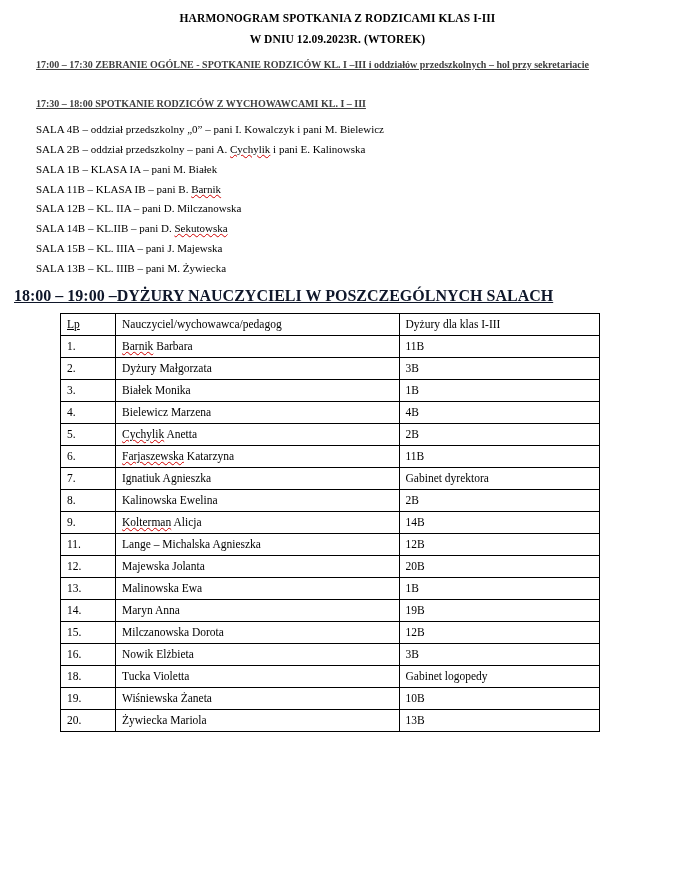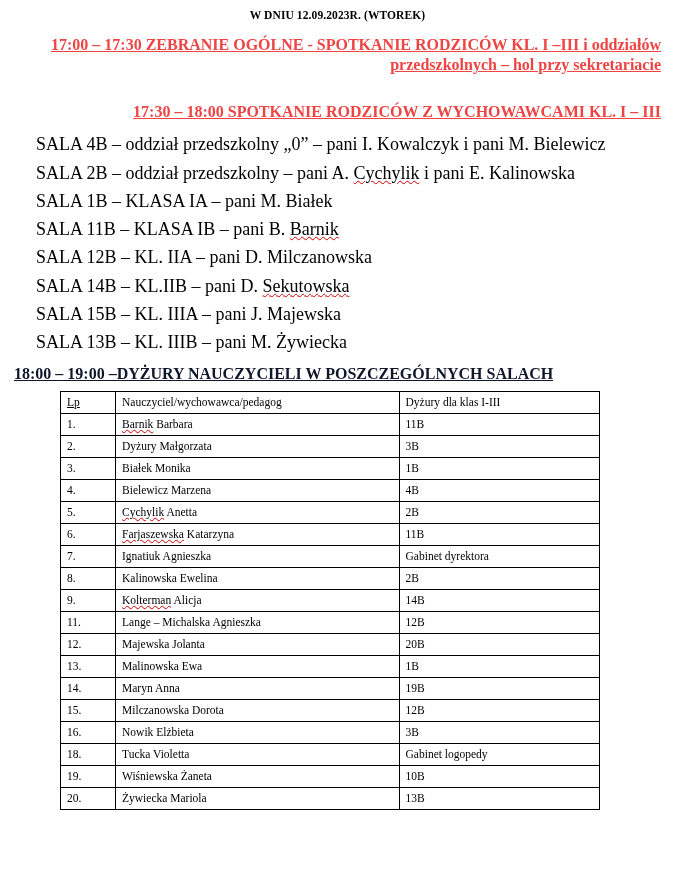--- a/index.html
+++ b/index.html
@@ -28,35 +28,34 @@
     letter-spacing: 0.1px;
   }
   .title-line1 {
     padding-top: 12px;
   }
   .title-line2 {
     padding-top: 9px;
   }
   .section-head {
     font-weight: bold;
-    font-size: 16px;
-    text-decoration: underline;
-    color: #ef4444;
+    font-size: 10px;
+    text-decoration: underline;
+    color: #404040;
     line-height: 1.28;
-    text-align: right;
   }
   .block1 {
     margin: 14px 14px 0 36px;
   }
   .block2 {
     margin: 26px 14px 0 36px;
   }
   .sala-list {
     margin: 9px 16px 0 36px;
-    font-size: 18px;
+    font-size: 11px;
   }
   .sala-row {
     padding: 3px 0 4px 0;
     line-height: 1.18;
   }
   .wavy {
     text-decoration: underline;
     text-decoration-style: wavy;
     text-decoration-color: #d00000;
     text-decoration-thickness: 1px;
@@ -104,20 +103,21 @@
   .row-h {
     height: 18px;
   }
 </style>
 </head>
 <body>
 
 <div class="page">
 
   <div class="title-block">
+    <div class="title-line1">HARMONOGRAM SPOTKANIA Z RODZICAMI KLAS I-III</div>
     <div class="title-line2">W DNIU 12.09.2023R. (WTOREK)</div>
   </div>
 
   <div class="block1 section-head">17:00 – 17:30  ZEBRANIE OGÓLNE - SPOTKANIE RODZICÓW KL. I –III i oddziałów przedszkolnych – hol przy sekretariacie</div>
 
   <div class="block2 section-head">17:30 – 18:00 SPOTKANIE RODZICÓW Z WYCHOWAWCAMI KL. I – III</div>
 
   <div class="sala-list">
       <div class="sala-row"><span>SALA 4B – oddział przedszkolny </span><span>„0”</span><span> – pani I. Kowalczyk i pani M. Bielewicz</span></div>
       <div class="sala-row"><span>SALA 2B – oddział przedszkolny – pani A. </span><span class="wavy">Cychylik</span><span> i pani E. Kalinowska</span></div>

